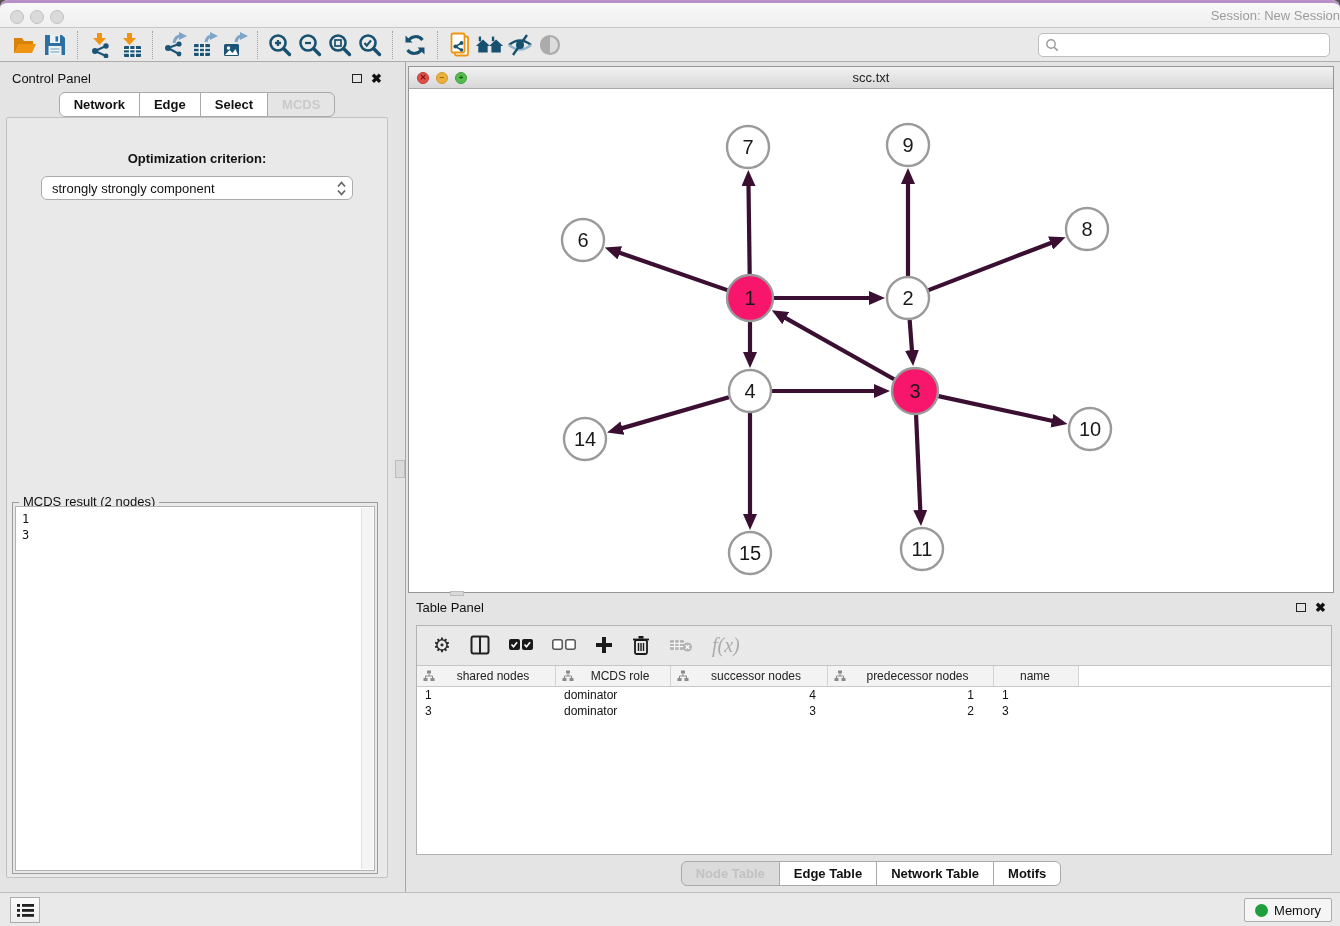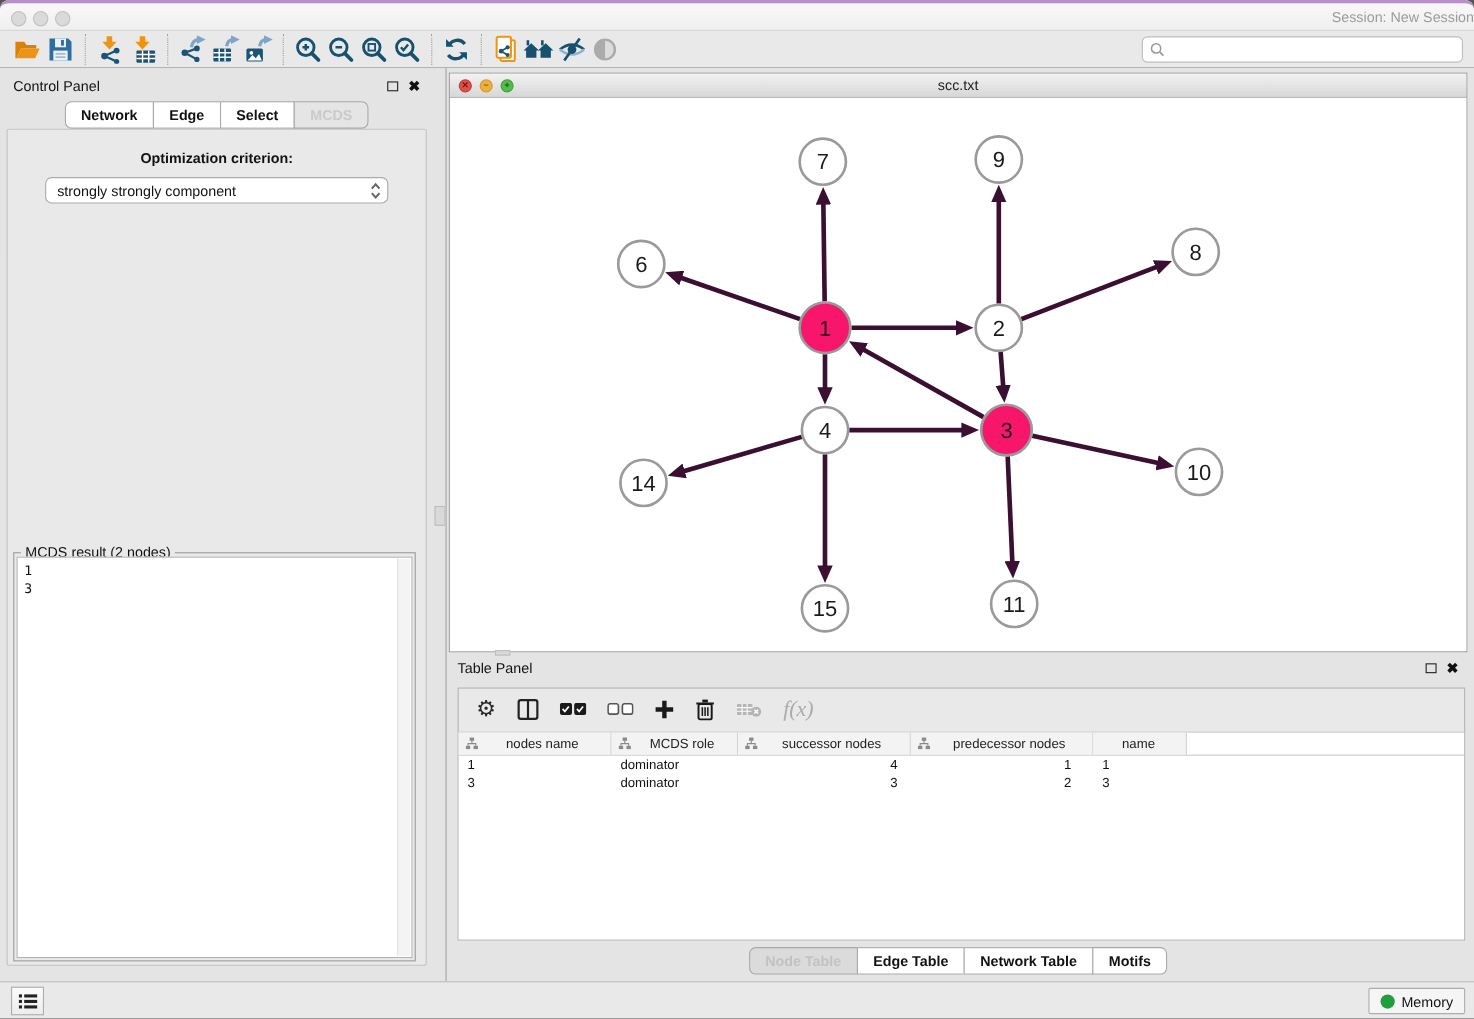--- a/index.html
+++ b/index.html
@@ -37,21 +37,21 @@
   .float-box{width:10px;height:9px;border:1.6px solid #222;}
   .close-x{font-size:13px;font-weight:bold;color:#111;line-height:1;}
   .tabrow{display:flex;justify-content:center;margin-top:2px;position:relative;z-index:2;}
   .tab{font-size:13px;font-weight:600;color:#111;background:#fff;border:1px solid #A9A9A9;
     padding:4px 14px;margin-left:-1px;}
   .tab.first{border-radius:6px 0 0 6px;margin-left:0;}
   .tab.last{border-radius:0 6px 6px 0;}
   .tab.active-dim{background:#E5E5E5;color:#CACACA;}
   .cp-inner{position:absolute;left:6px;right:6px;top:51px;bottom:2px;background:#E9E9E9;
     border:1px solid #C2C2C2;border-radius:2px;}
-  .opt-label{text-align:center;margin-top:18px;font-size:13px;font-weight:600;color:#111;}
+  .opt-label{text-align:center;margin-top:33px;font-size:13px;font-weight:600;color:#111;}
   .criterion{width:312px;height:24px;margin:10px auto 0;background:#fff;border:1px solid #ABABAB;
     border-radius:6px;display:flex;align-items:center;padding-left:10px;font-size:13px;color:#111;}
   .criterion .stepper{margin-left:auto;margin-right:5px;display:flex;align-items:center;}
   .btnrow{display:flex;justify-content:center;gap:14px;margin-top:9px;}
   .pbtn{font-size:13px;color:#111;background:#fff;border:1px solid #ABABAB;border-radius:5px;
     padding:3px 13px;font-family:"Liberation Sans",sans-serif;}
   .groupbox{position:absolute;left:5px;right:9px;top:384px;bottom:3px;border:1px solid #9C9C9C;text-decoration:underline;}
   .groupbox .legend{position:absolute;top:-9px;left:6px;background:#E9E9E9;padding:0 4px;
     font-size:13px;color:#111;}
   .groupbox .resultarea{position:absolute;left:2px;right:2px;top:3px;bottom:2px;background:#fff;
@@ -454,21 +454,21 @@
         </div>
         <div class="tp-table">
           <div class="thead">
             <div class="th" style="width:139px">
               <svg width="12" height="12" viewBox="0 0 12 12">
                   <rect x="4" y="0.5" width="4" height="3" fill="#8A8A8A"></rect>
                   <rect x="0.5" y="8" width="4" height="3" fill="#8A8A8A"></rect>
                   <rect x="7.5" y="8" width="4" height="3" fill="#8A8A8A"></rect>
                   <path d="M6 3.5V6M2.5 8V6h7v2" stroke="#8A8A8A" fill="none"></path>
                 </svg>
-              <span>nodes name</span>
+              <span>shared nodes</span>
             </div>
             <div class="th" style="width:115px">
               <svg width="12" height="12" viewBox="0 0 12 12">
                   <rect x="4" y="0.5" width="4" height="3" fill="#8A8A8A"></rect>
                   <rect x="0.5" y="8" width="4" height="3" fill="#8A8A8A"></rect>
                   <rect x="7.5" y="8" width="4" height="3" fill="#8A8A8A"></rect>
                   <path d="M6 3.5V6M2.5 8V6h7v2" stroke="#8A8A8A" fill="none"></path>
                 </svg>
               <span>MCDS role</span>
             </div>

